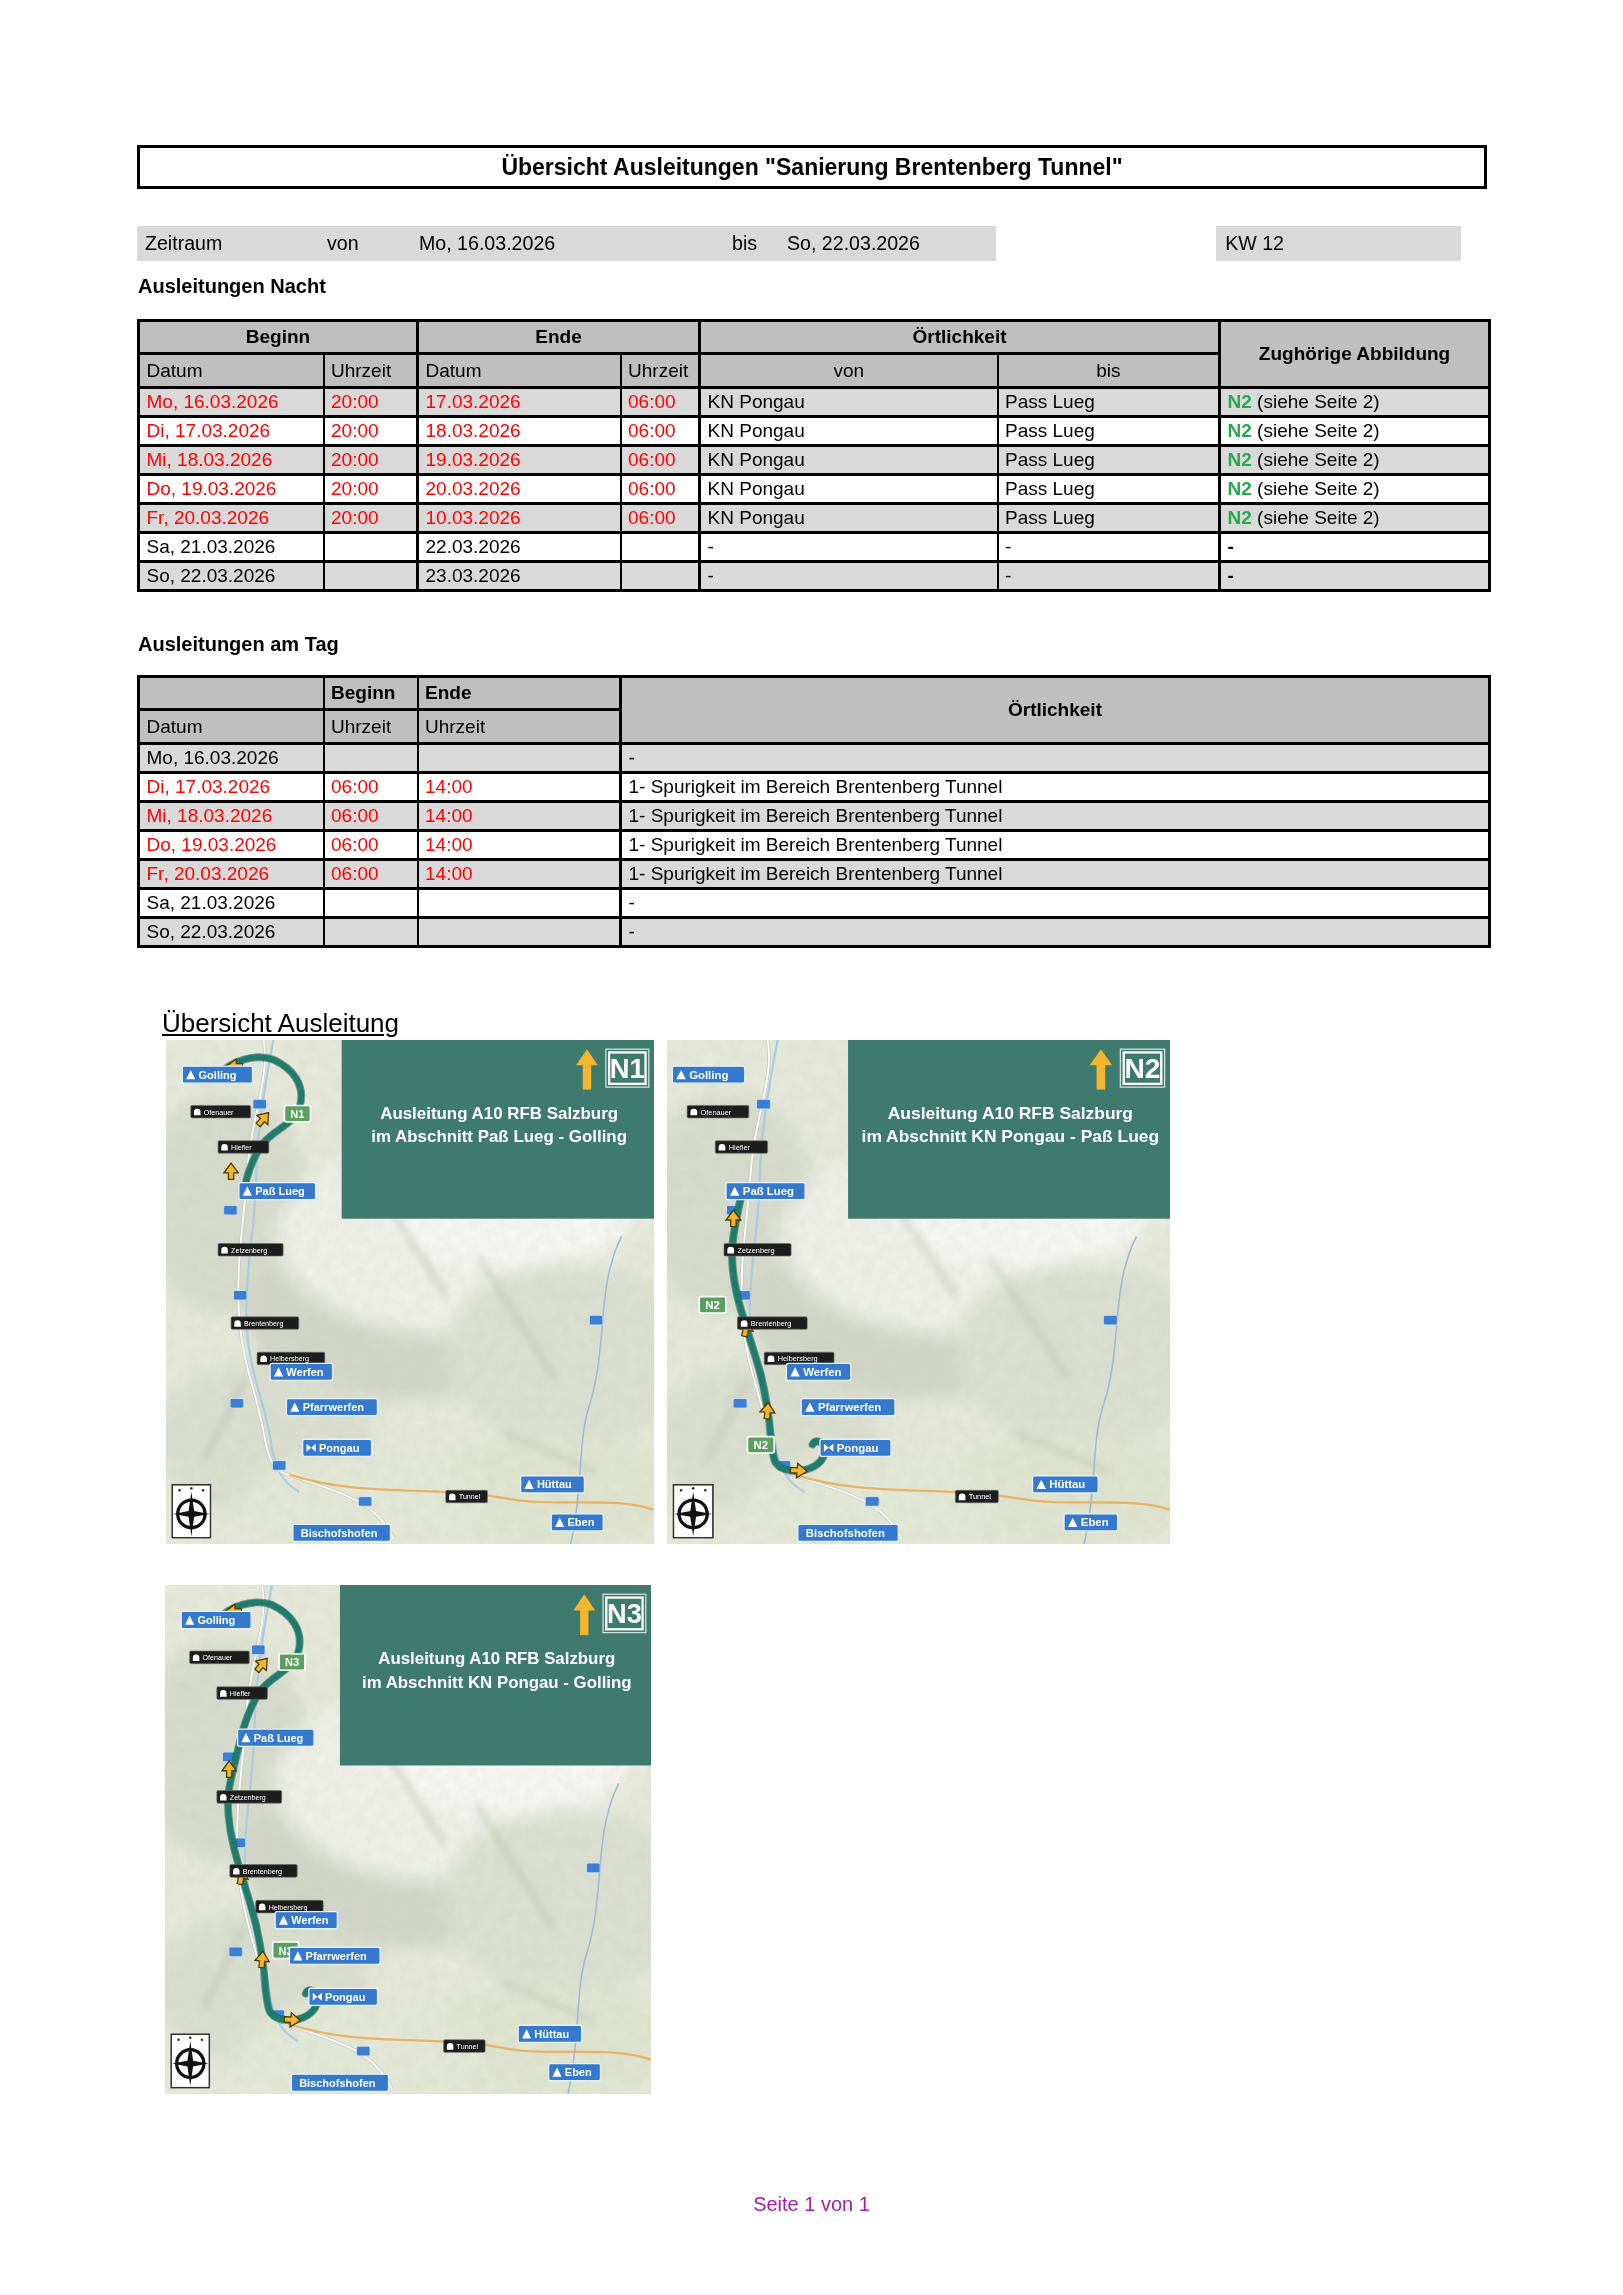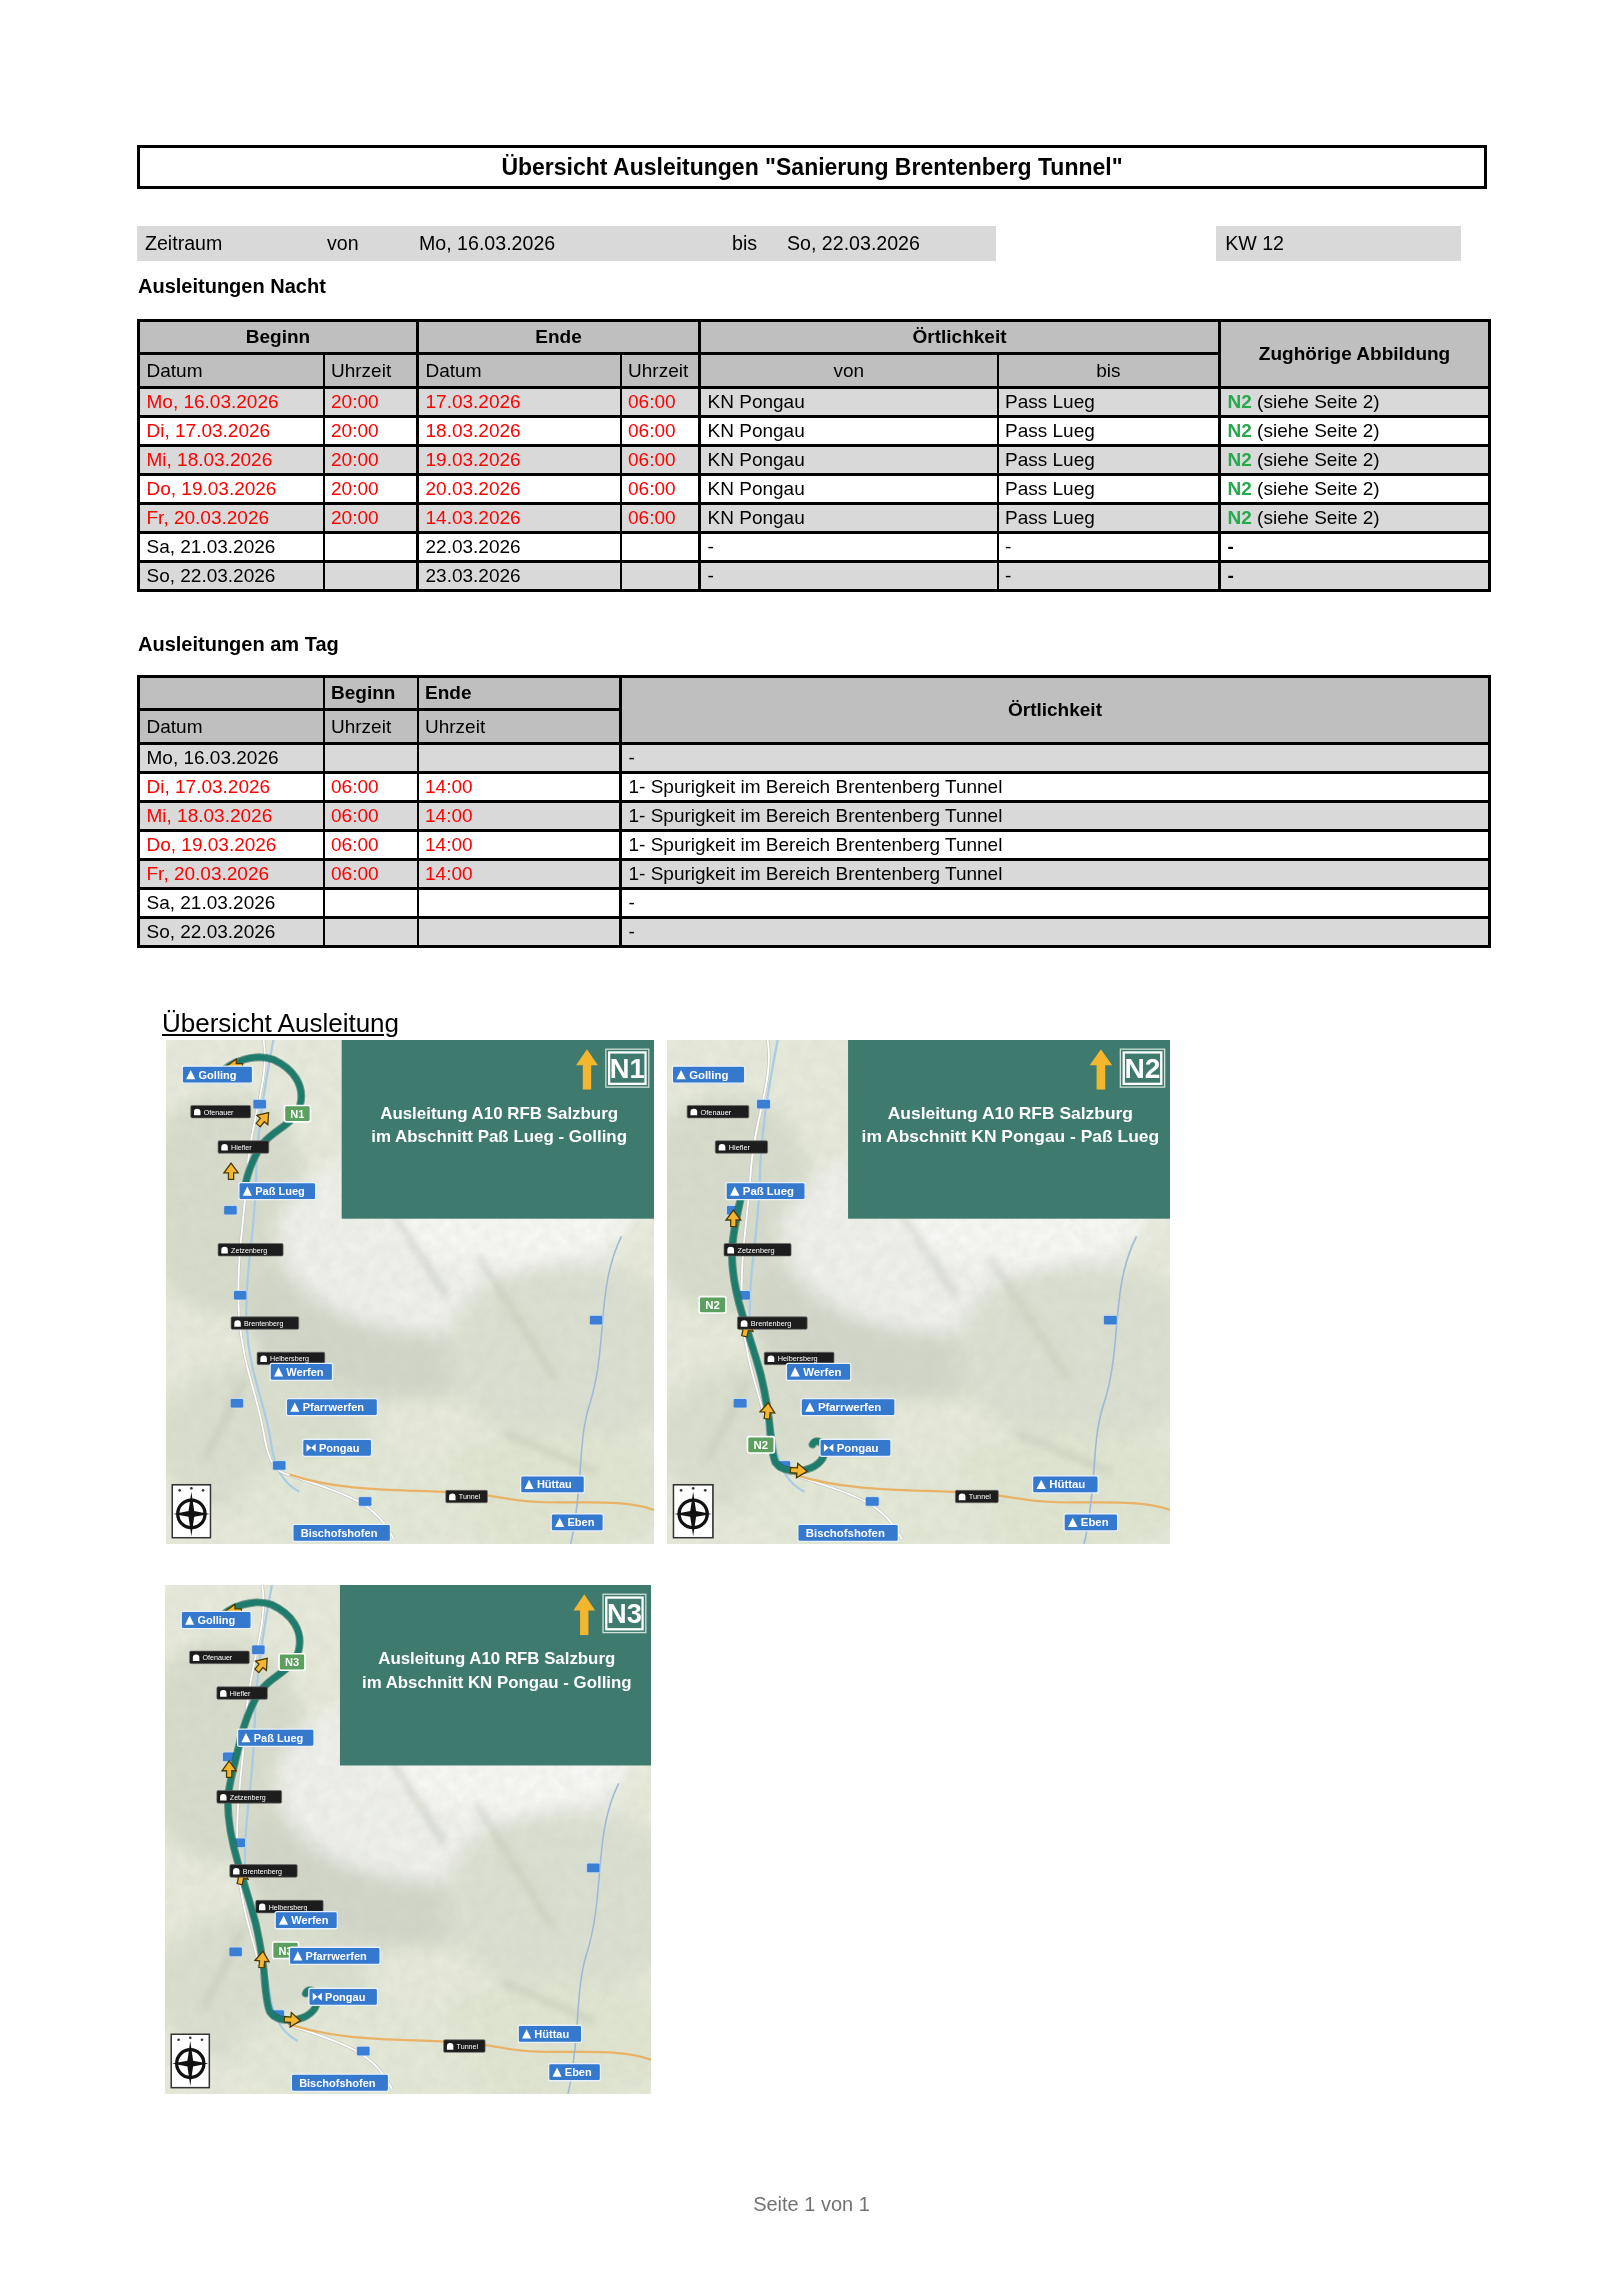--- a/index.html
+++ b/index.html
@@ -46,21 +46,21 @@
   .nbdg rect{fill:#5ba05f;stroke:#ffffff;stroke-width:2.5;}
   .nbdg text{fill:#fff;font-size:17px;font-weight:bold;text-anchor:middle;}
   .ban-tx{fill:#ffffff;font-size:26px;font-weight:bold;text-anchor:middle;font-family:"Liberation Sans",sans-serif;}
   .badge-tx{fill:#ffffff;font-size:42px;font-weight:bold;text-anchor:middle;font-family:"Liberation Sans",sans-serif;}
   .route{fill:none;stroke:#1e7c6c;stroke-width:9;stroke-linecap:round;stroke-linejoin:round;}
   .route-case{fill:none;stroke:#11584c;stroke-width:12;stroke-linecap:round;stroke-linejoin:round;opacity:.55;}
   .road-case{fill:none;stroke:#c9c9c4;stroke-width:5;} .road-in{fill:none;stroke:#ffffff;stroke-width:2.6;}
   .road-or{fill:none;stroke:#e9b267;stroke-width:3.4;} .river{fill:none;stroke:#a9cbe4;stroke-width:3.4;}
   .road-bl{fill:none;stroke:#9fb8d8;stroke-width:2.4;}
 
-  .footer{top:2193px;left:0;width:1623px;text-align:center;color:#737373;font-size:20px;}
+  .footer{top:2193px;left:0;width:1623px;text-align:center;color:#a21caf;font-size:20px;}
 </style>
 </head>
 <body>
 
 <svg width="0" height="0" style="position:absolute" aria-hidden="true">
   <defs>
     <filter id="blur14" x="-50%" y="-50%" width="200%" height="200%">
         <feGaussianBlur stdDeviation="14"></feGaussianBlur>
       </filter>
     <filter id="blur6" x="-50%" y="-50%" width="200%" height="200%">
@@ -160,21 +160,21 @@
         <td class="dt">20:00</td>
     <td class="dt bl">20.03.2026</td>
         <td class="dt">06:00</td>
     <td class="ctr bl">KN Pongau</td>
         <td class="ctr">Pass Lueg</td>
     <td class="abb bl"><span class="abb-ref">N2</span><span> (siehe Seite 2)</span></td>
   </tr>
   <tr class="dr act shade">
     <td class="dt">Fr, 20.03.2026</td>
         <td class="dt">20:00</td>
-    <td class="dt bl">14.03.2026</td>
+    <td class="dt bl">10.03.2026</td>
         <td class="dt">06:00</td>
     <td class="ctr bl">KN Pongau</td>
         <td class="ctr">Pass Lueg</td>
     <td class="abb bl"><span class="abb-ref">N2</span><span> (siehe Seite 2)</span></td>
   </tr>
   <tr class="dr">
     <td class="dt">Sa, 21.03.2026</td>
         <td class="dt"></td>
     <td class="dt bl">22.03.2026</td>
         <td class="dt"></td>

